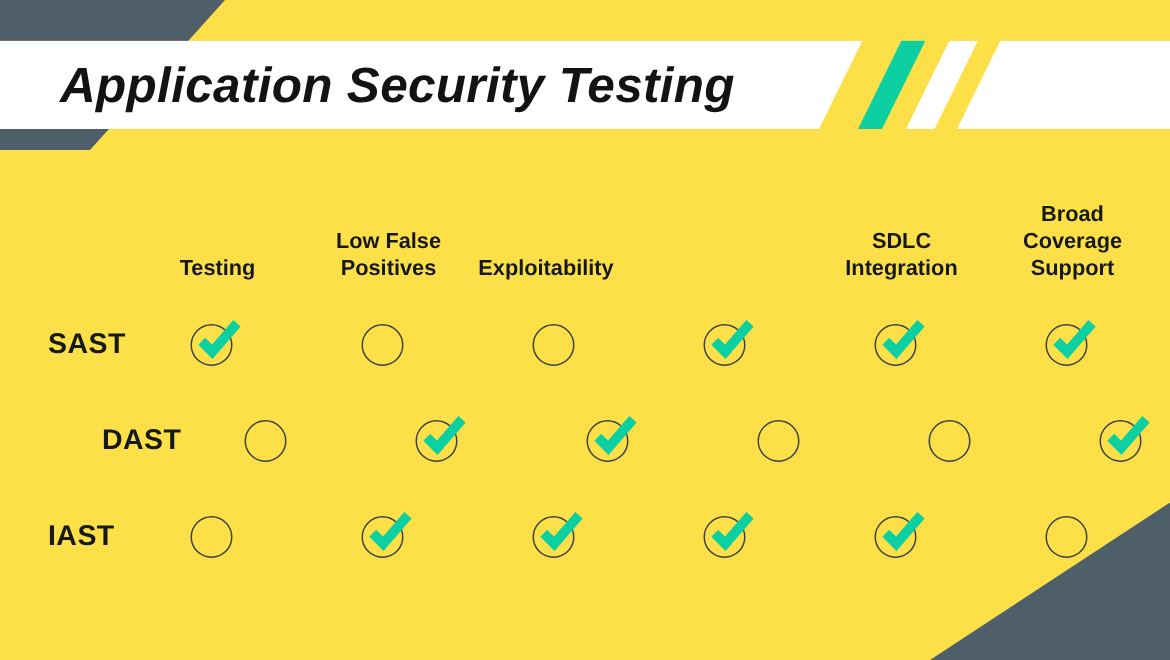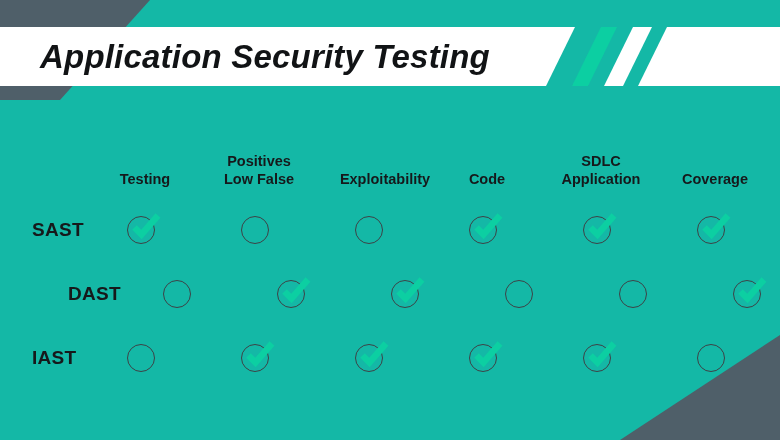--- a/index.html
+++ b/index.html
@@ -14,21 +14,21 @@
     font-family: "Liberation Sans", sans-serif;
     background: #e6e7e7;
     position: relative;
   }
 
   #slide {
     position: absolute;
     inset: 0;
     width: 780px;
     height: 440px;
-    background: #14b8a6;
+    background: #fde047;
     overflow: hidden;
   }
 
   
   .corner-tl {
     position: absolute;
     left: 0; top: 0;
     width: 150px; height: 100px;
     background: #4f5f69;
     clip-path: polygon(0 0, 150px 0, 60px 100px, 0 100px);
@@ -175,35 +175,36 @@
   </div>
 
   <div class="title">Application Security Testing</div>
 
   <div class="matrix">
     <div class="head-row" id="head-row">
         <div class="col-head" style="left: 145px;">
           <div>Testing</div>
         </div>
         <div class="col-head" style="left: 259px;">
+          <div>Low False</div>
           <div>Positives</div>
-          <div>Low False</div>
-        </div>
-        <div class="col-head" style="left: 385px;">
+        </div>
+        <div class="col-head" style="left: 364px;">
           <div>Exploitability</div>
         </div>
         <div class="col-head" style="left: 487px;">
-          <div>Code</div>
         </div>
         <div class="col-head" style="left: 601px;">
           <div>SDLC</div>
-          <div>Application</div>
+          <div>Integration</div>
         </div>
         <div class="col-head" style="left: 715px;">
+          <div>Broad</div>
           <div>Coverage</div>
+          <div>Support</div>
         </div>
       </div>
     <div id="rows-host">
         <div class="data-row" style="top: 88px;">
           <div class="row-label">SAST</div>
           <div class="cell" style="left: 145px;">
             <span class="mark checked">
               <span class="ring"></span>
               <span class="tick"><svg viewBox="0 0 32 32" width="32" height="32" xmlns="http://www.w3.org/2000/svg">
                   <path d="M4.5 17.5 L11.5 24.5 L28 5.5" fill="none" stroke="#0ccfa2" stroke-width="6.5" stroke-linecap="butt" stroke-linejoin="miter"></path>

